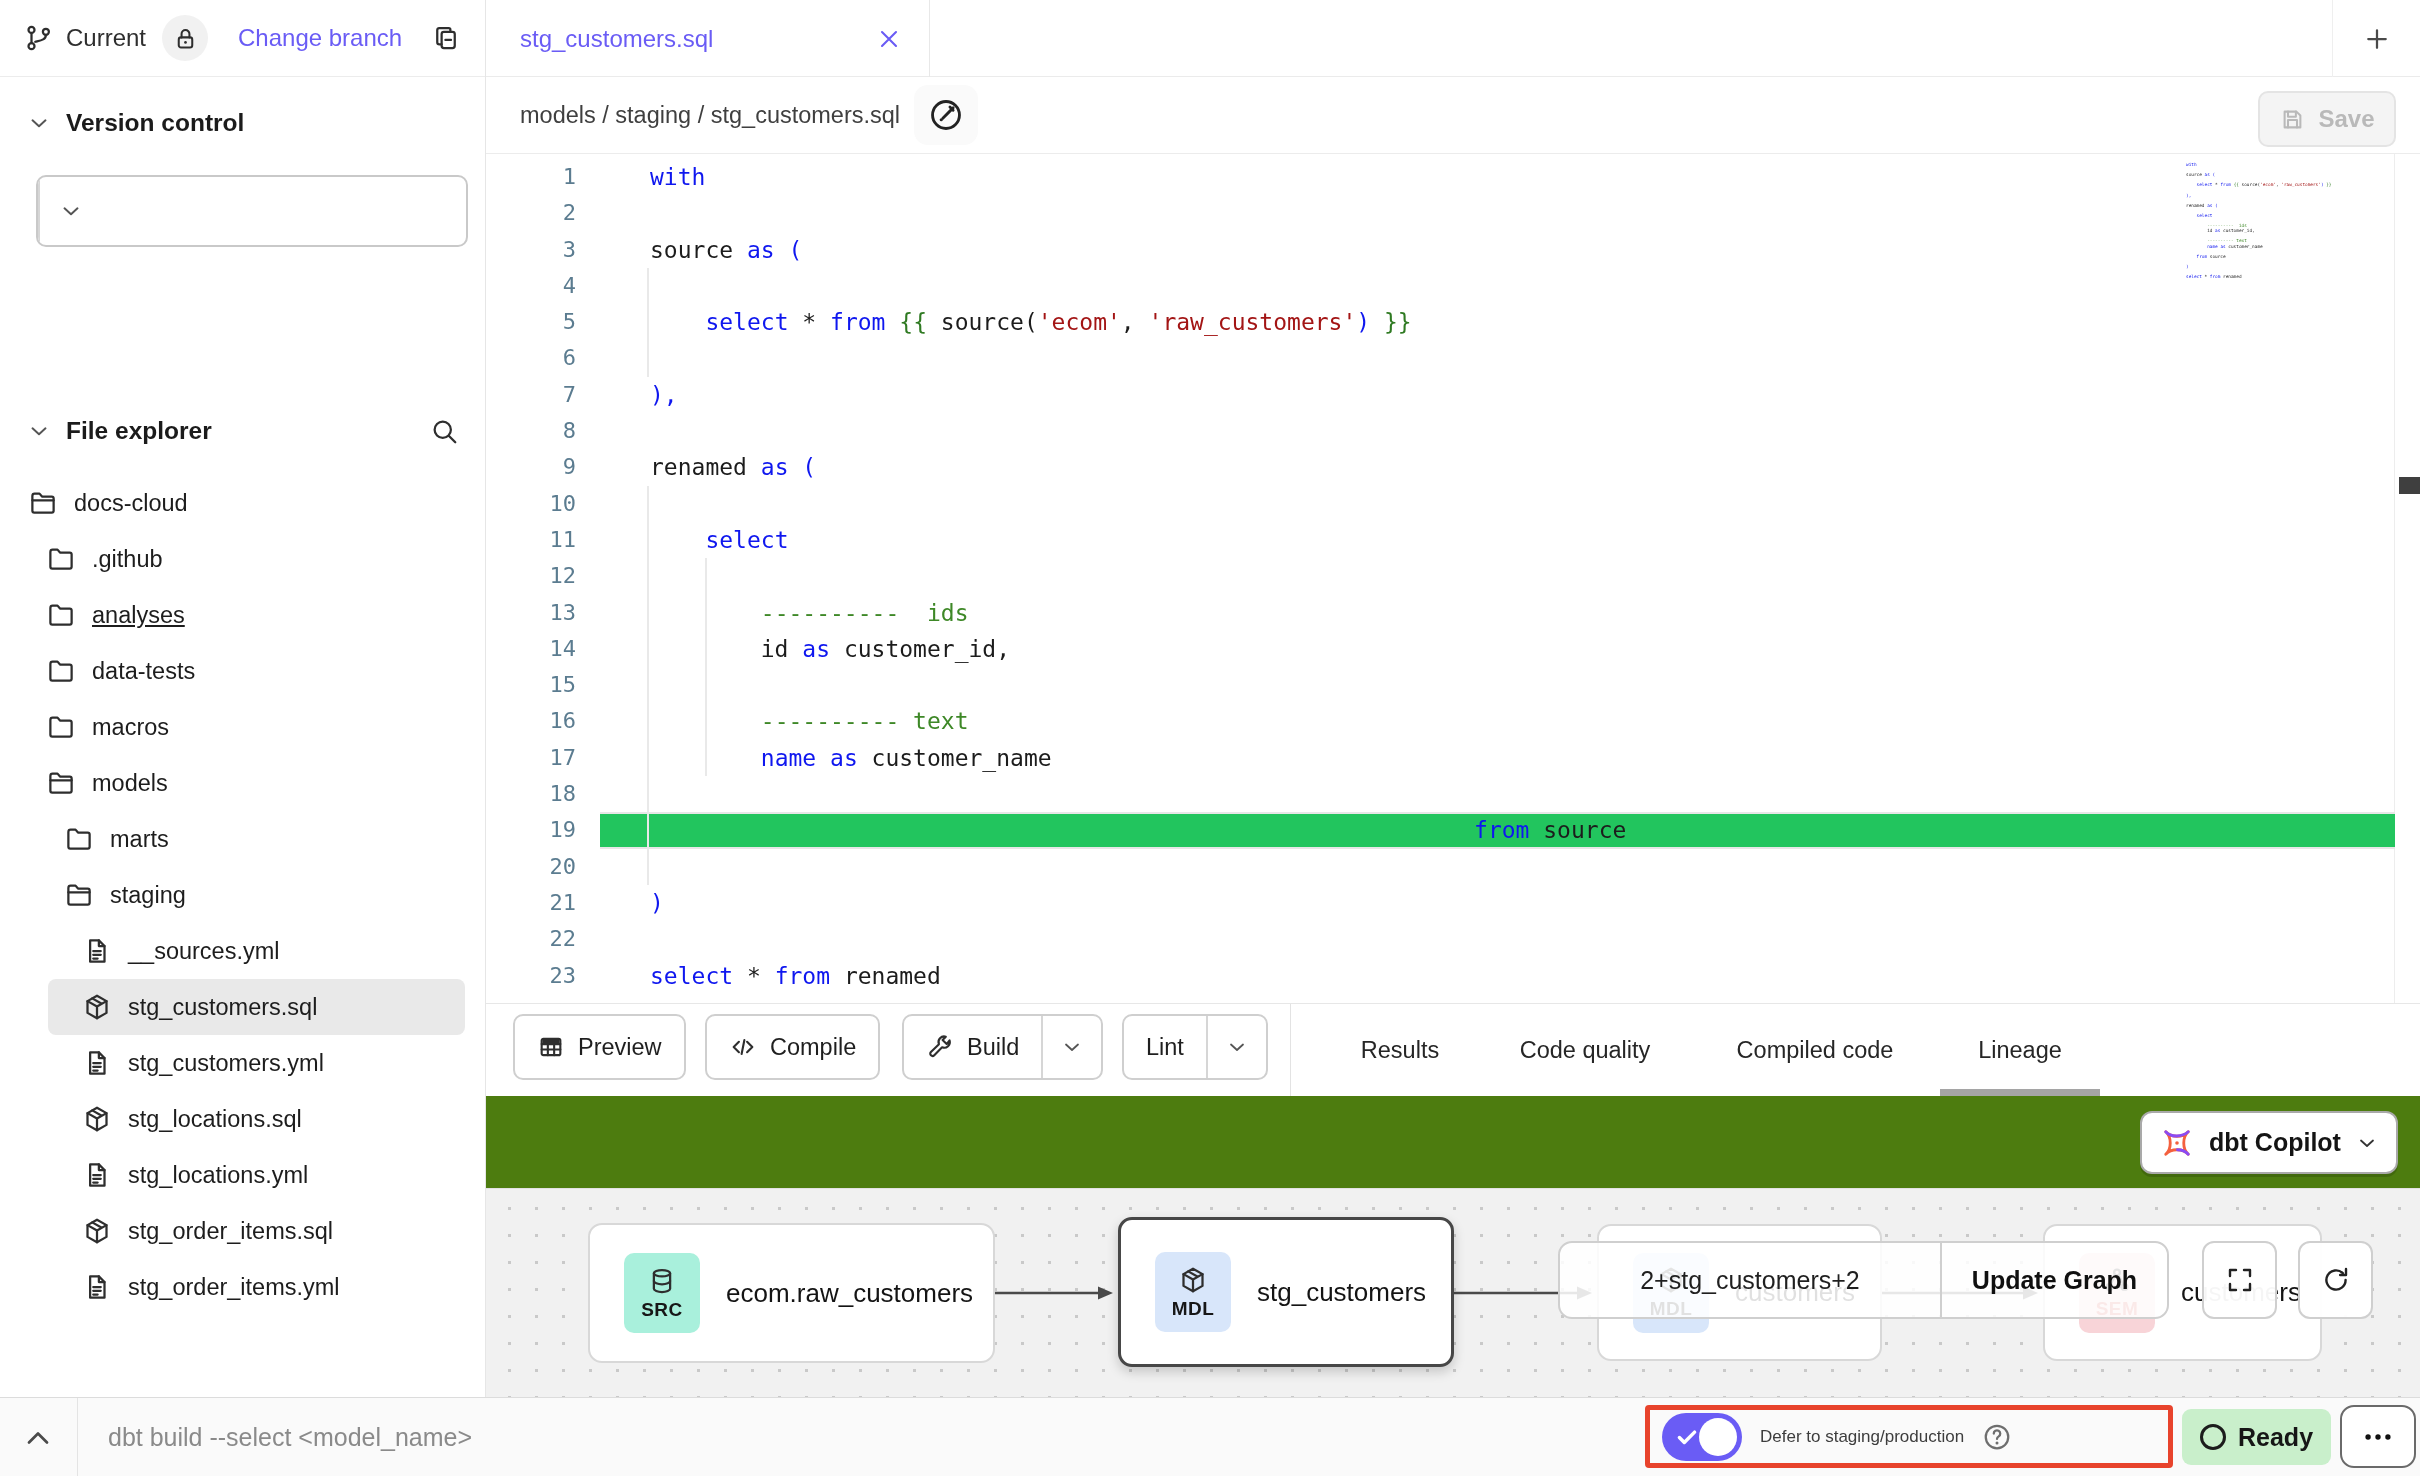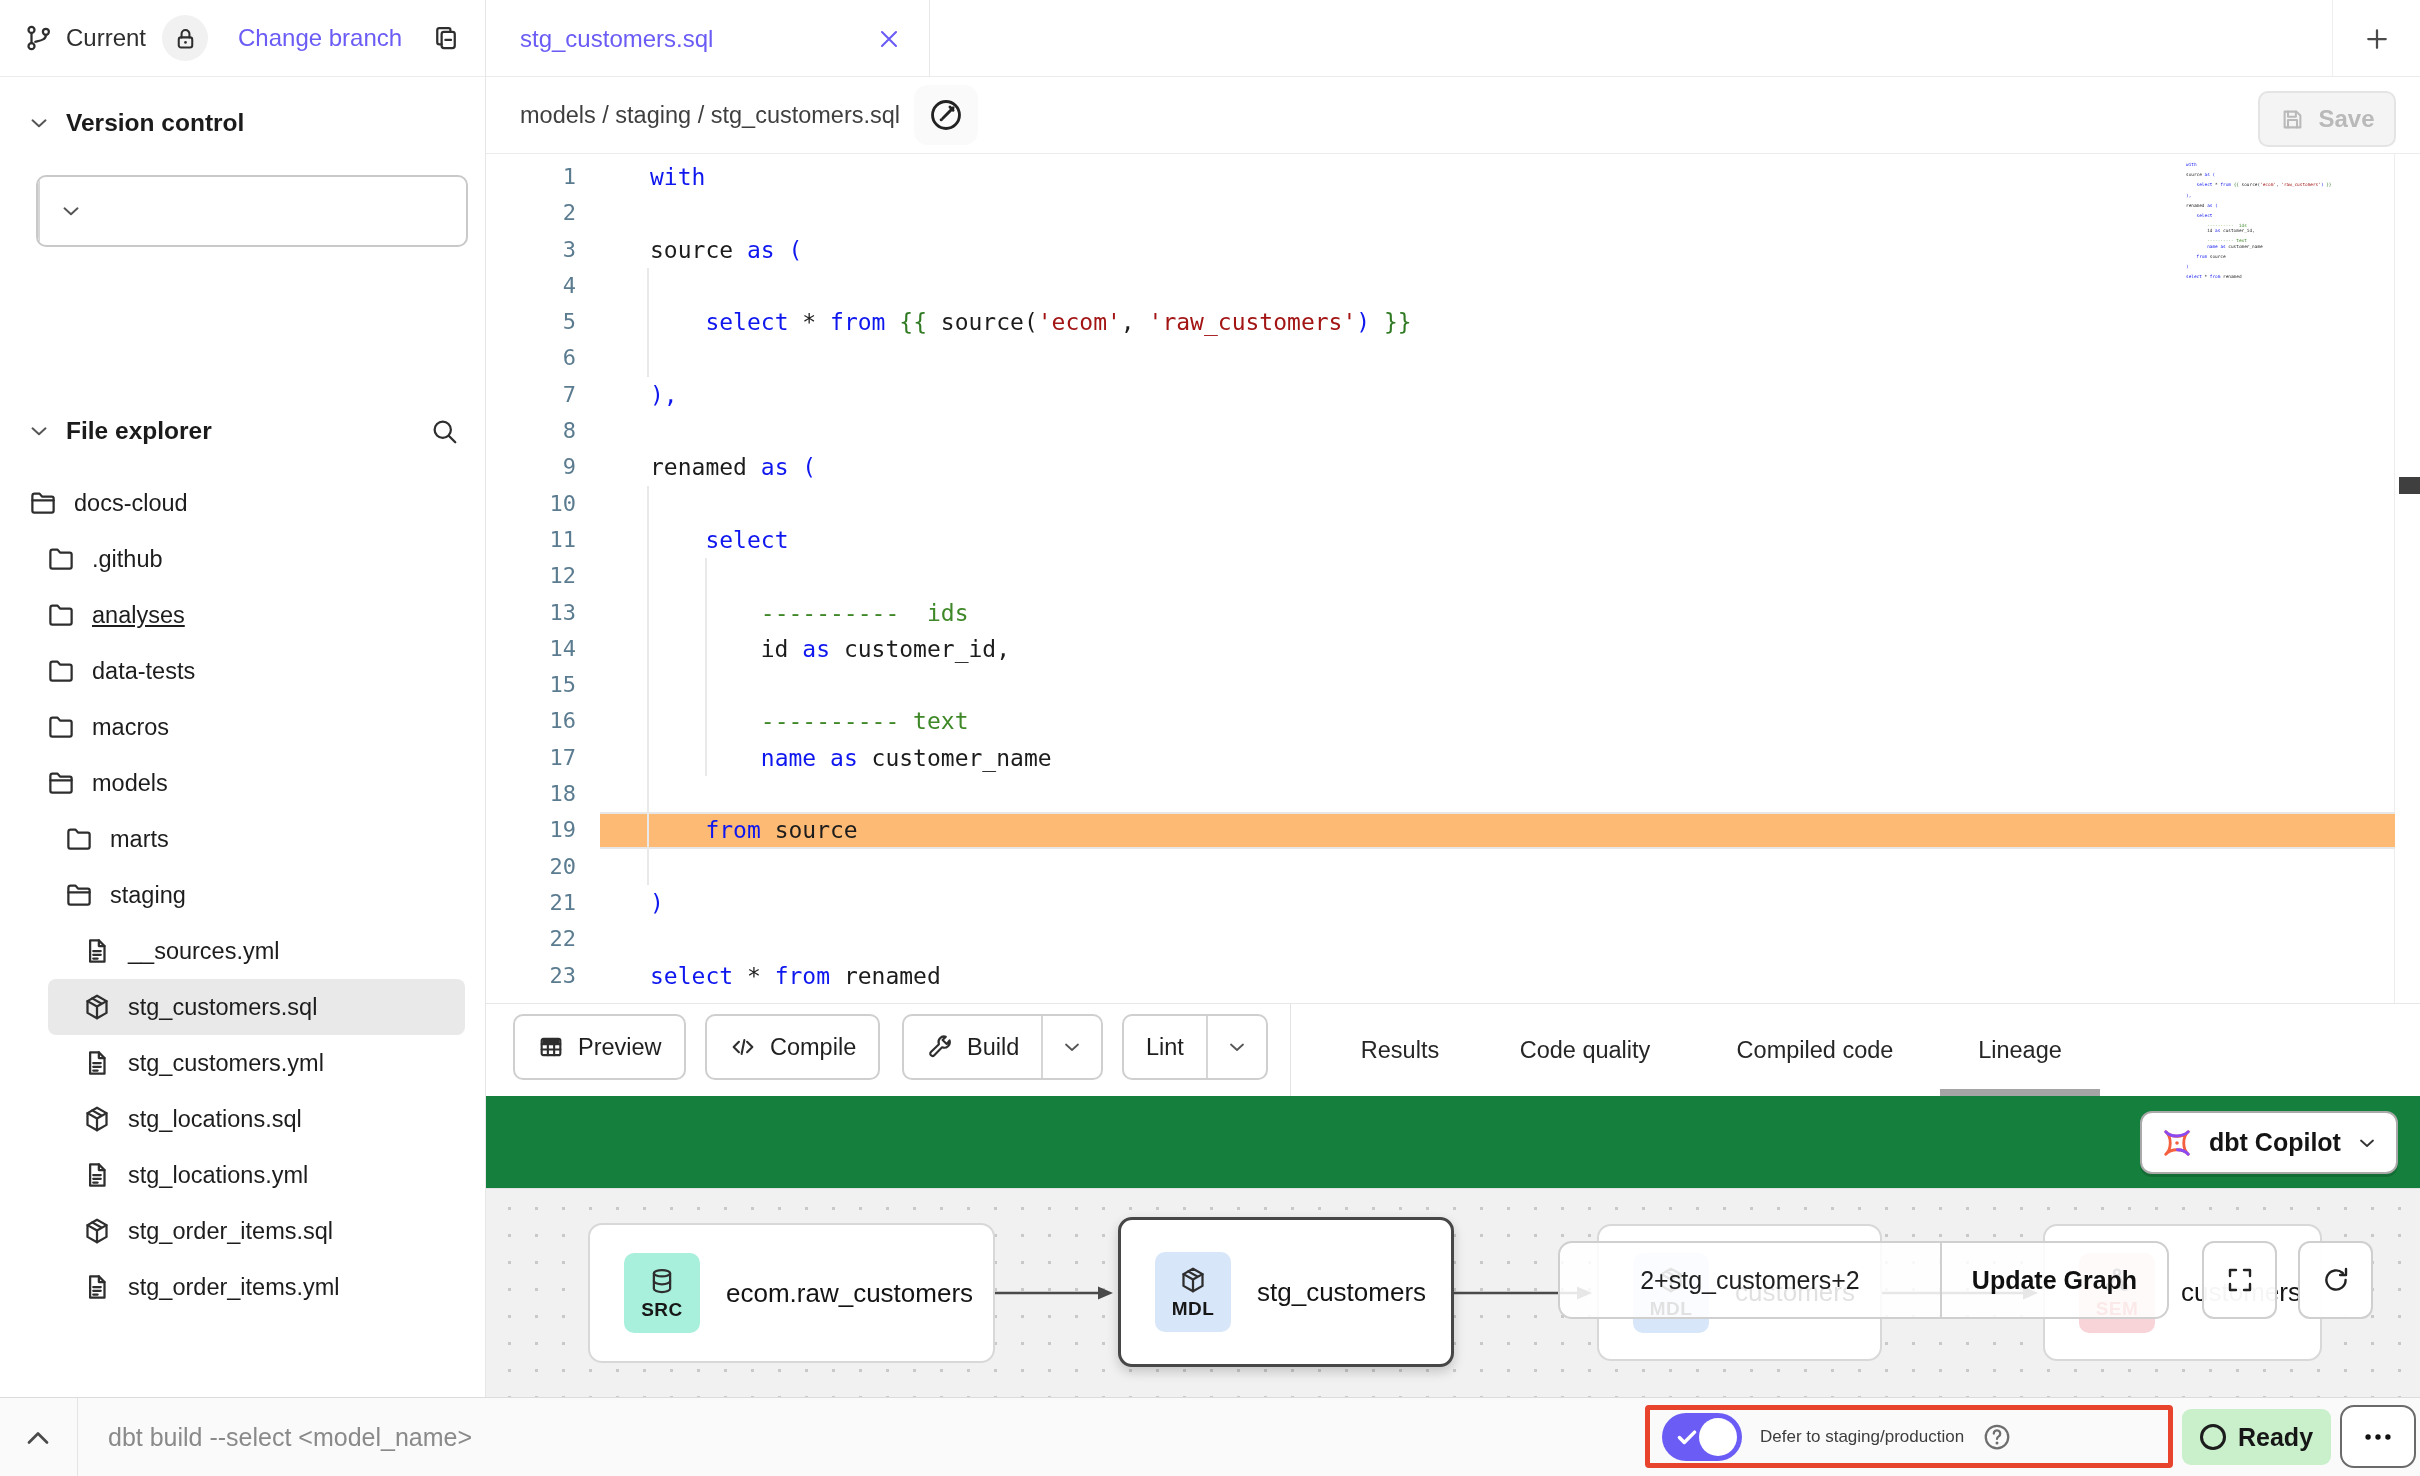--- a/index.html
+++ b/index.html
@@ -44,41 +44,41 @@
   .copilot-chip .ic { width:38px; height:38px; color:#222; }
   .save-btn { position:absolute; right:24px; top:14px; width:138px; height:56px; background:#f4f4f4; border:2px solid #e4e4e4; border-radius:10px; display:flex; align-items:center; justify-content:center; gap:12px; color:#b9b9b9; font-size:24px; font-weight:600; }
   .save-btn .ic { width:27px; height:27px; color:#b9b9b9; }
 
   
   .editor { position:relative; height:849px; background:#fff; overflow:hidden; font-family:"DejaVu Sans Mono", monospace; }
   .gutter { position:absolute; left:0; top:0; width:114px; padding-top:5px; text-align:right; }
   .gutter div { height:36.3px; line-height:36.3px; padding-right:24px; font-size:22px; color:#5b7c90; }
   .codearea { position:absolute; left:114px; right:25px; top:0; padding-top:5px; }
   .cline { position:relative; height:36.3px; line-height:36.3px; font-size:23px; white-space:pre; padding-left:50px; z-index:1; }
-  .cline.active { background:#fdba74; box-shadow:inset 0 2px 0 #e7e7e7, inset 0 -2px 0 #e7e7e7; }
+  .cline.active { background:#22c55e; box-shadow:inset 0 2px 0 #e7e7e7, inset 0 -2px 0 #e7e7e7;text-align:center; }
   .guide { position:absolute; width:1.5px; background:#e9e9e9; z-index:2; }
   .tk-kw { color:var(--kw,#0f17ef); } .tk-pl { color:#1c1c1c; }
   .tk-str { color:var(--str,#a31515); } .tk-cm { color:var(--cm,#3e8827); } .tk-jj { color:var(--jj,#2f7a22); }
   .minimap { position:absolute; right:28px; top:8px; width:212px; overflow:hidden; }
   .minimap .cline { height:5.1px; line-height:5.1px; font-size:4.4px; padding-left:6px; }
   .editor .vline { position:absolute; right:25px; top:0; bottom:0; width:1px; background:#ededed; }
   .scroll-thumb { position:absolute; right:0; top:323px; width:21px; height:17px; background:#3f3f3f; }
 
   
   .toolrow { position:relative; height:93px; border-top:1px solid #e7e7e7; background:#fff; }
   .btn { position:absolute; top:10px; height:66px; border:2px solid #cfcfcf; border-radius:10px; background:#fff; display:flex; align-items:center; font-size:23.5px; font-weight:500; color:#1f1f1f; cursor:pointer; }
   .btn .seg { display:flex; align-items:center; gap:13px; padding:0 22px; height:100%; }
   .btn .chev { width:60px; height:100%; border-left:2px solid #d6d6d6; display:flex; align-items:center; justify-content:center; }
   .btn .ic { width:28px; height:28px; }
   .tooldiv { position:absolute; left:804px; top:0; bottom:0; width:1px; background:#e3e3e3; }
   .rtab { position:absolute; top:0; height:93px; display:flex; align-items:center; transform:translateX(-50%); font-size:23.5px; color:#262626; cursor:pointer; }
   .rtab-underline { position:absolute; left:1454px; bottom:0; width:160px; height:7px; background:#a5a5a5; }
 
   
-  .copilot-row { position:relative; height:92px; background:#15803d;text-decoration:underline; }
+  .copilot-row { position:relative; height:92px; background:#4d7c0f;text-decoration:underline; }
   .copilot-btn { position:absolute; right:22px; top:15px; width:258px; height:63px; background:#fff; border:2px solid #a9a9a9; border-radius:12px; box-shadow:0 3px 0 rgba(0,0,0,.15); display:flex; align-items:center; justify-content:center; gap:14px; cursor:pointer; }
   .copilot-btn .lbl { font-size:25px; font-weight:600; color:#141414; }
   .copilot-btn .ic.cv { width:24px; height:24px; color:#333; }
 
   
   .canvas { position:relative; height:209px; background:#f1f1f1; border-top:1px solid #e2e2e2; overflow:hidden;
     background-image:radial-gradient(circle,#c9c9c9 1.7px, transparent 2px); background-size:27px 27px; background-position:10px 6px; }
   .edges { position:absolute; left:0; top:0; z-index:1; }
   .node { position:absolute; background:#fff; border:2.5px solid #d8d8d8; border-radius:14px; display:flex; align-items:center; gap:26px; padding-left:34px; z-index:2; }
   .node.selected { border:3.5px solid #474747; box-shadow:0 5px 12px rgba(0,0,0,.18); z-index:3; }

